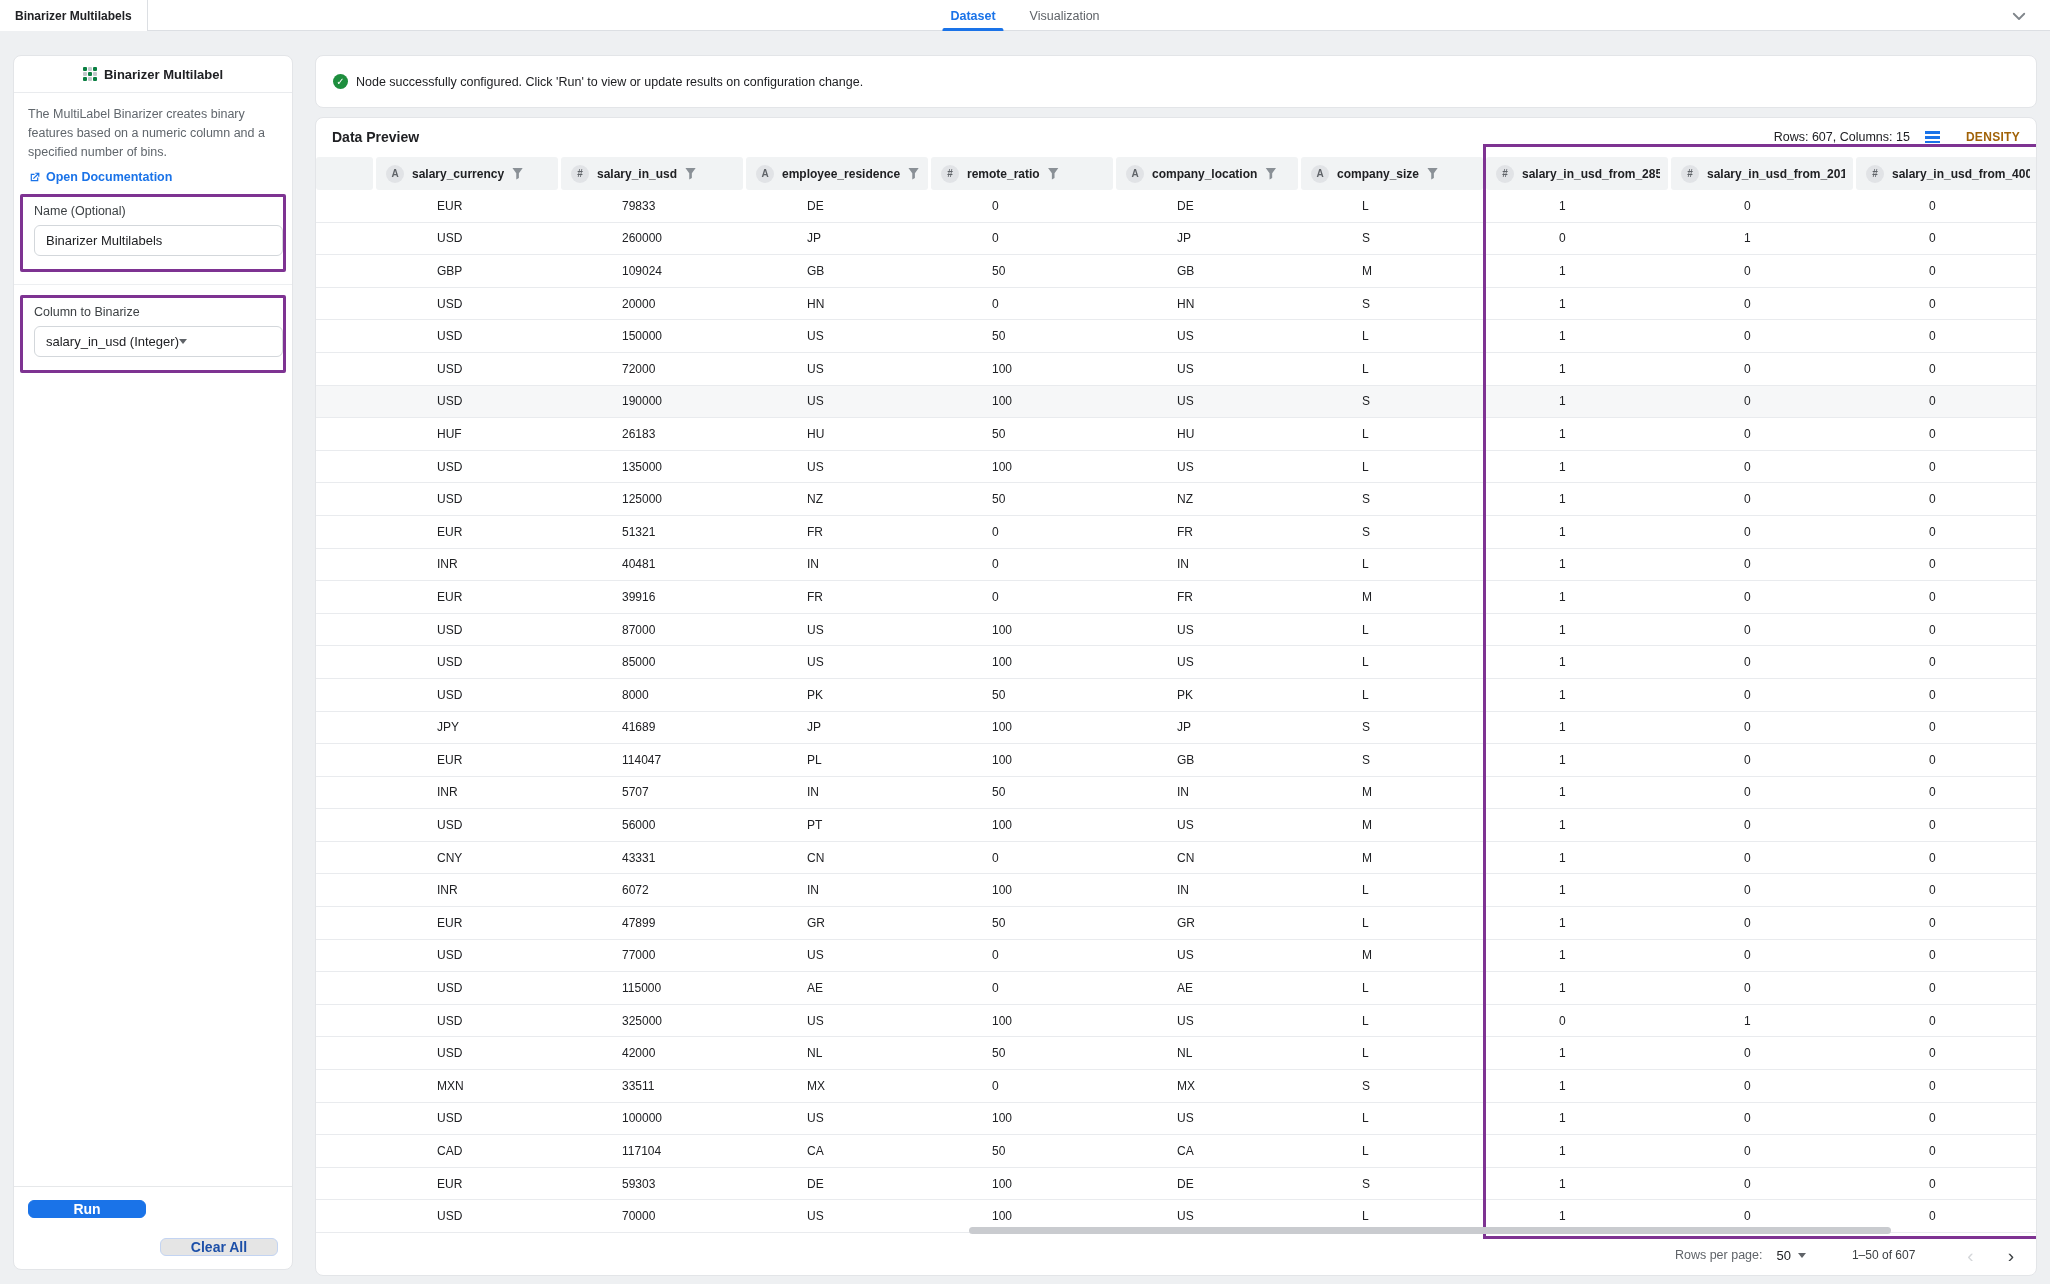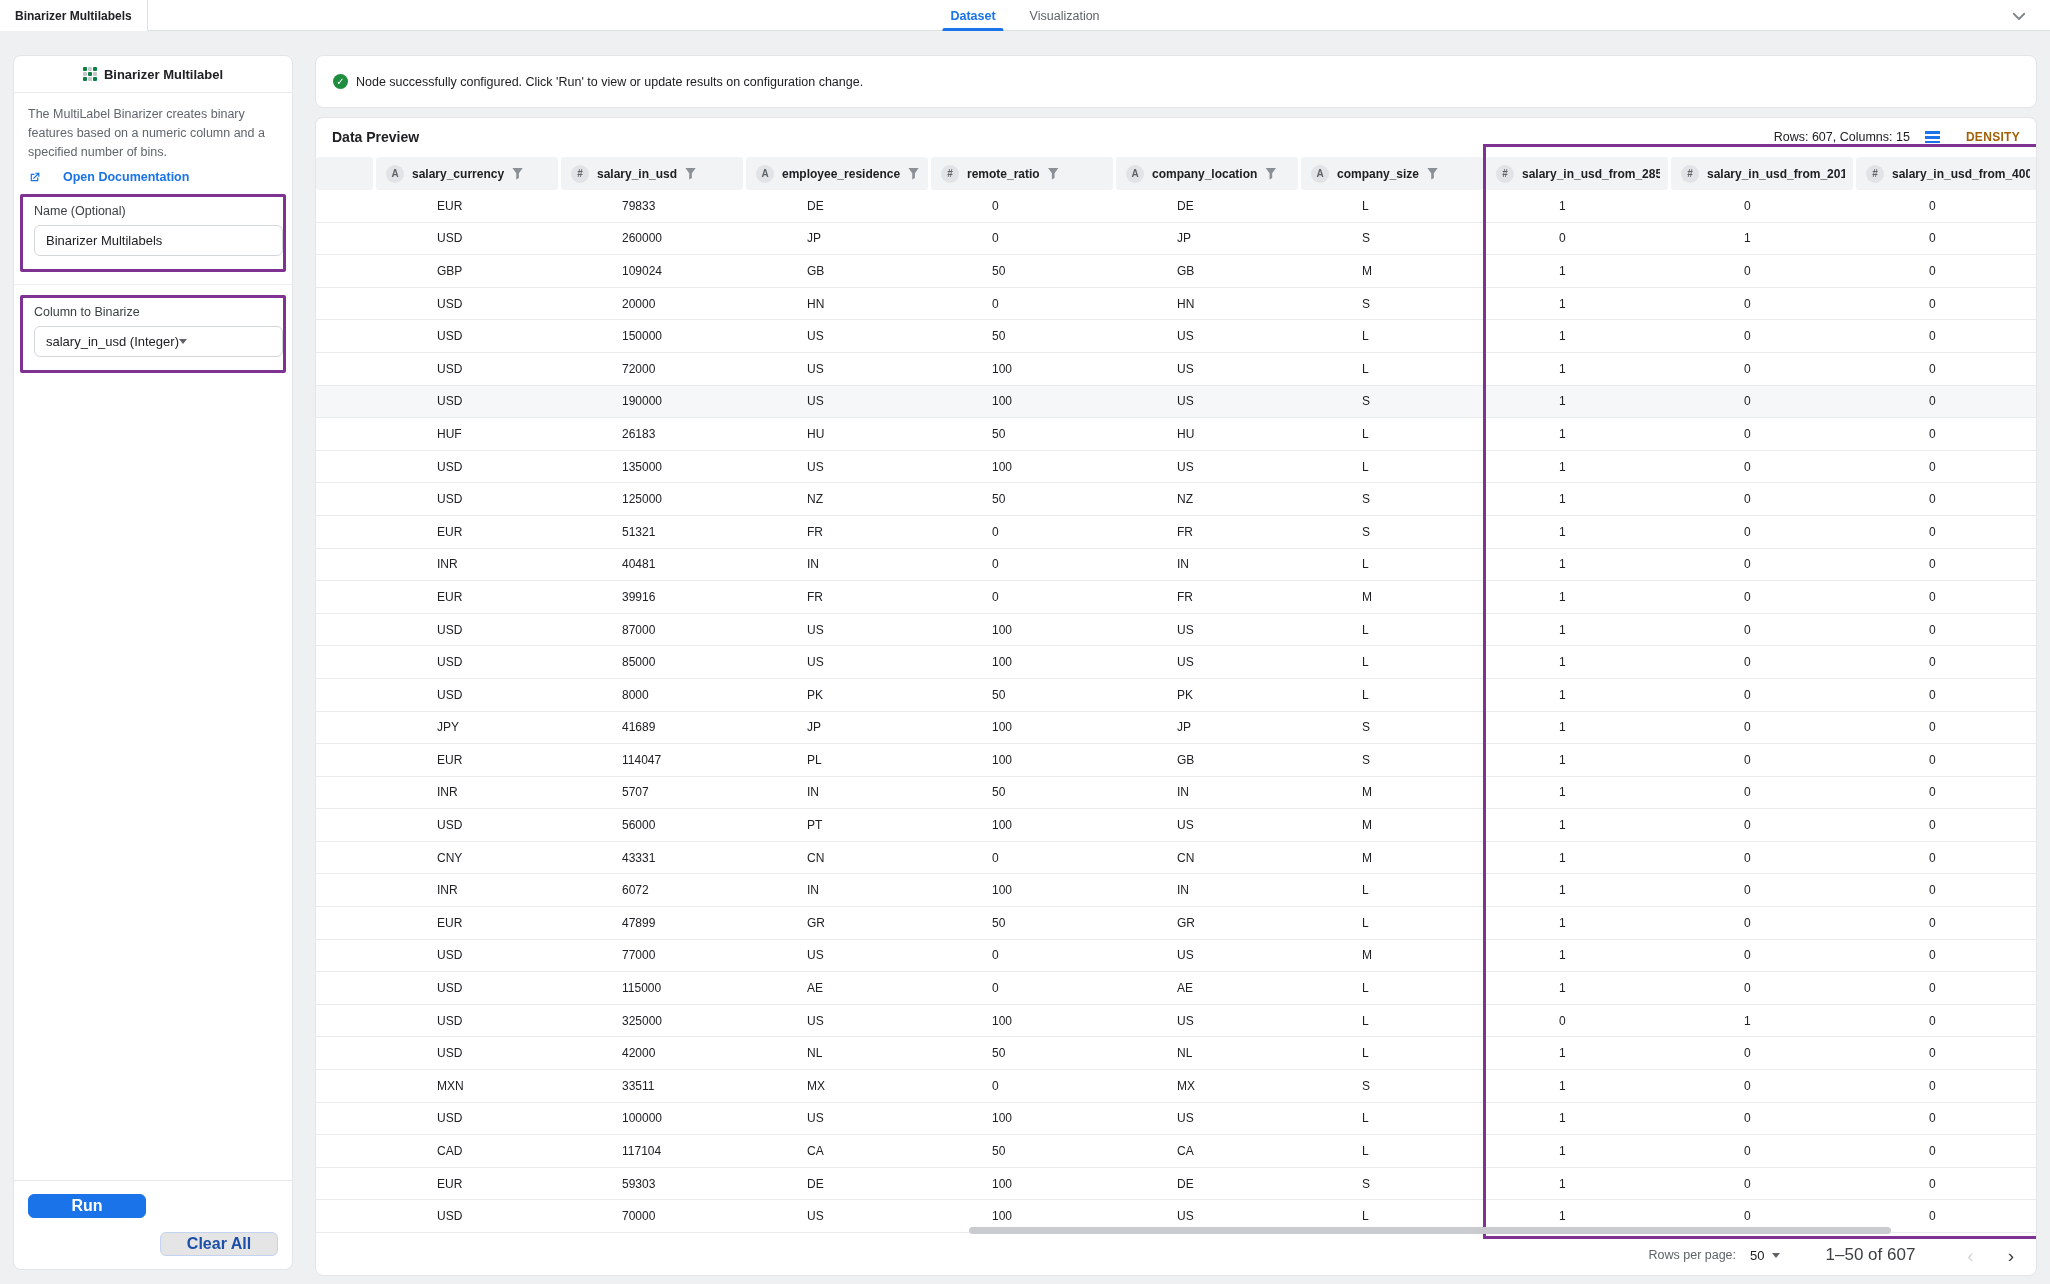--- a/index.html
+++ b/index.html
@@ -33,32 +33,32 @@
   
   .panel { left:13px; top:55px; width:280px; height:1215px; display:flex; flex-direction:column; }
   .panel-header {
     height:37px; border-bottom:1px solid #e9ebee; display:flex; align-items:center; justify-content:center;
     font-size:13px; font-weight:bold; color:#202124; flex:0 0 auto;
   }
   .nodeicon { display:inline-grid; grid-template-columns:repeat(3,4px); grid-auto-rows:4px; gap:1px; margin-right:7px; }
   .nodeicon span { border-radius:1px; }
   .panel-body { padding:12px 14px 0 14px; flex:1 1 auto; }
   .panel-desc { font-size:12.5px; line-height:1.5; color:#60666c; }
-  .doc-link { display:flex; align-items:center; gap:22px; margin-top:9px; font-size:12.5px; font-weight:bold; color:#1a73e8; cursor:pointer; }
+  .doc-link { display:flex; align-items:center; gap:5px; margin-top:9px; font-size:12.5px; font-weight:bold; color:#1a73e8; cursor:pointer; }
   .hl-box { border:3px solid #7e3392; border-radius:2px; margin:10px -8px 0 -8px; padding:7px 0 13px 11px; }
   .field-label { font-size:12.5px; color:#3c4043; margin-bottom:7px; }
   .tfield {
     width:100%; height:31px; border:1px solid #d3d7db; border-radius:6px; background:#fff;
     display:flex; align-items:center; padding:0 11px; font-size:13px; color:#202124; cursor:text;
   }
   .sfield { cursor:pointer; justify-content:flex-start; }
   .caret-down { width:0; height:0; border-left:4px solid transparent; border-right:4px solid transparent; border-top:5px solid #5f6368; }
   .sep { height:1px; background:#edeff1; margin:12px -14px 0 -14px; }
   .panel-footer { flex:0 0 auto; border-top:1px solid #e6e8ea; padding:13px 14px; display:flex; gap:14px; }
-  .btn { flex:1; height:24px; border-radius:6px; font-size:16px; font-weight:bold; display:flex; align-items:center; justify-content:center; cursor:pointer; }
+  .btn { flex:1; height:18px; border-radius:6px; font-size:14px; font-weight:bold; display:flex; align-items:center; justify-content:center; cursor:pointer; }
   .btn-run { background:#1a73e8; color:#fff; border:1px solid #1a73e8; }
   .btn-clear { background:#e5e5e5; color:#1c4fa8; border:1px solid #c3d4f2;margin-top:38px; }
 
   
   .status { left:315px; top:55px; width:1722px; height:53px; display:flex; align-items:center; padding:0 17px; gap:8px; }
   .check-icon { width:15px; height:15px; border-radius:50%; background:#1e8e3e; color:#fff; font-size:10px; font-weight:bold; display:flex; align-items:center; justify-content:center; flex:0 0 auto; }
   .status-text { font-size:12.5px; color:#202124; }
 
   
   .datacard { left:315px; top:117px; width:1722px; height:1159px; overflow:hidden; }
@@ -82,21 +82,21 @@
   .trow.hl { background:#f6f7f8; }
   .tcell { font-size:12px; color:#202124; padding-left:16px; white-space:nowrap; overflow:hidden; }
   .tcell.bin { padding-left:28px; }
 
   .purple-overlay { position:absolute; left:1167px; top:26px; width:556px; height:1095px; border:3px solid #7e3392; pointer-events:none; z-index:4; }
   .hscroll { position:absolute; left:653px; top:1109px; width:922px; height:7px; border-radius:4px; background:#c9cbcf; cursor:pointer; z-index:5; }
 
   .pager { position:absolute; left:0; bottom:0; width:100%; height:40px; display:flex; align-items:center; justify-content:flex-end; padding-right:22px; gap:0; }
   .pp-label { font-size:12.5px; color:#5f6368; }
   .pp-value { font-size:13px; color:#202124; margin-left:14px; display:flex; align-items:center; gap:7px; cursor:pointer; }
-  .pp-range { font-size:17px; color:#3c4043; margin-left:46px; }
+  .pp-range { font-size:12px; color:#3c4043; margin-left:46px; }
   .pg-prev { font-size:19px; color:#d4d6d9; margin-left:52px; cursor:default; line-height:1; }
   .pg-next { font-size:19px; color:#3c4043; margin-left:34px; cursor:pointer; line-height:1; }
 </style>
 </head>
 <body>
 
 <div class="topbar">
   <div class="wintab">
     <span>Binarizer Multilabels</span>
   </div>

